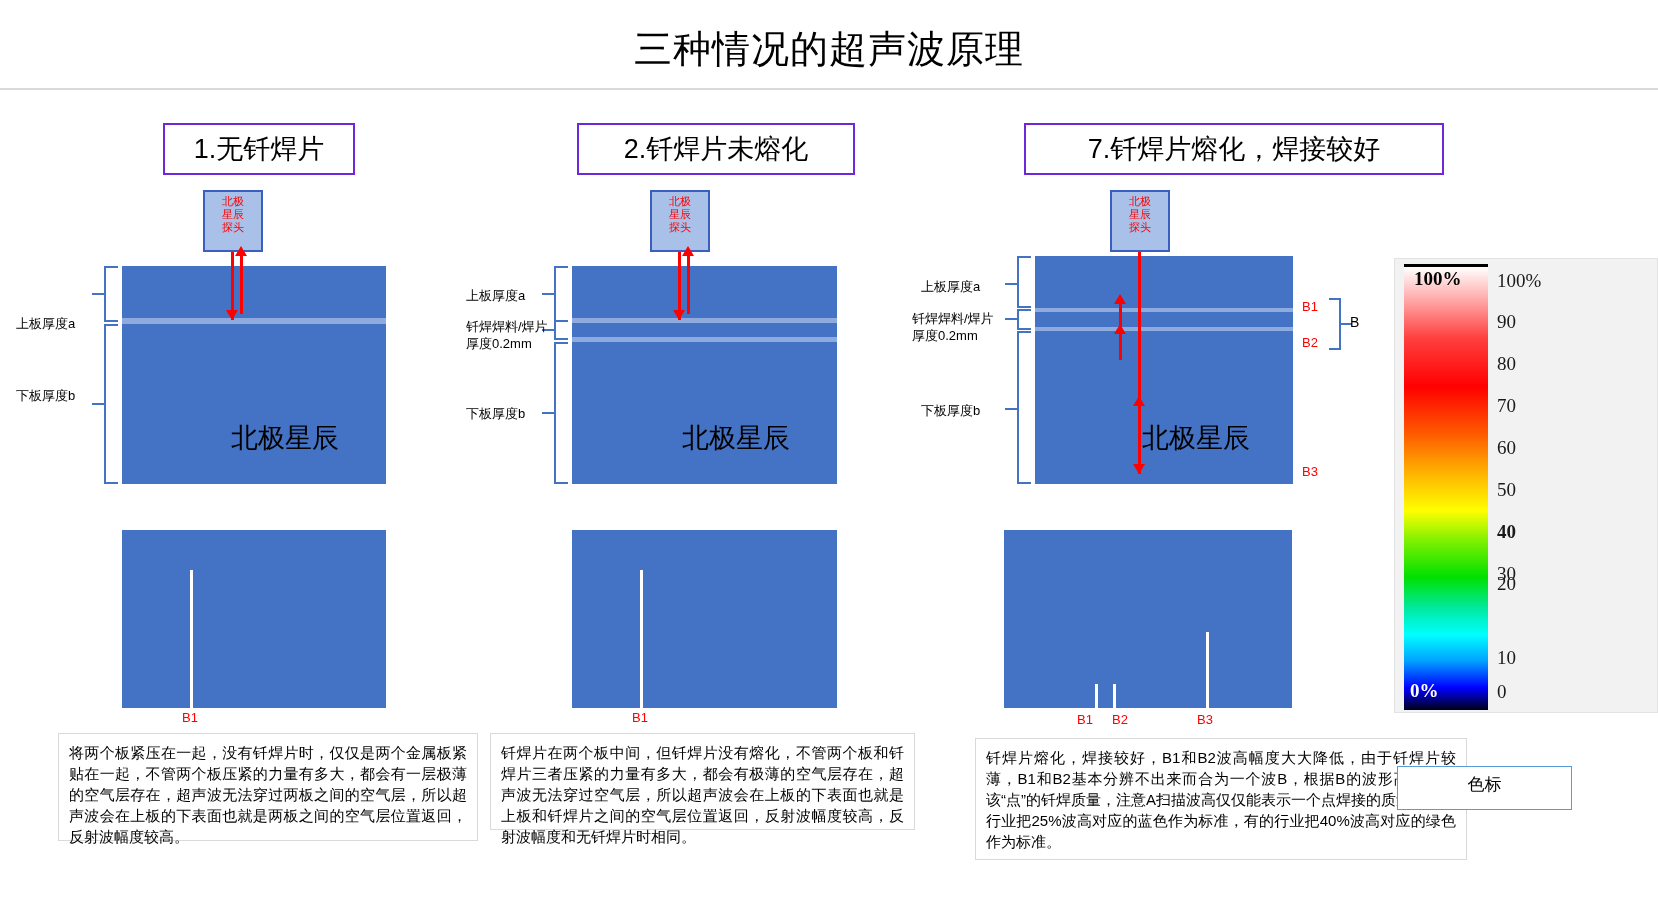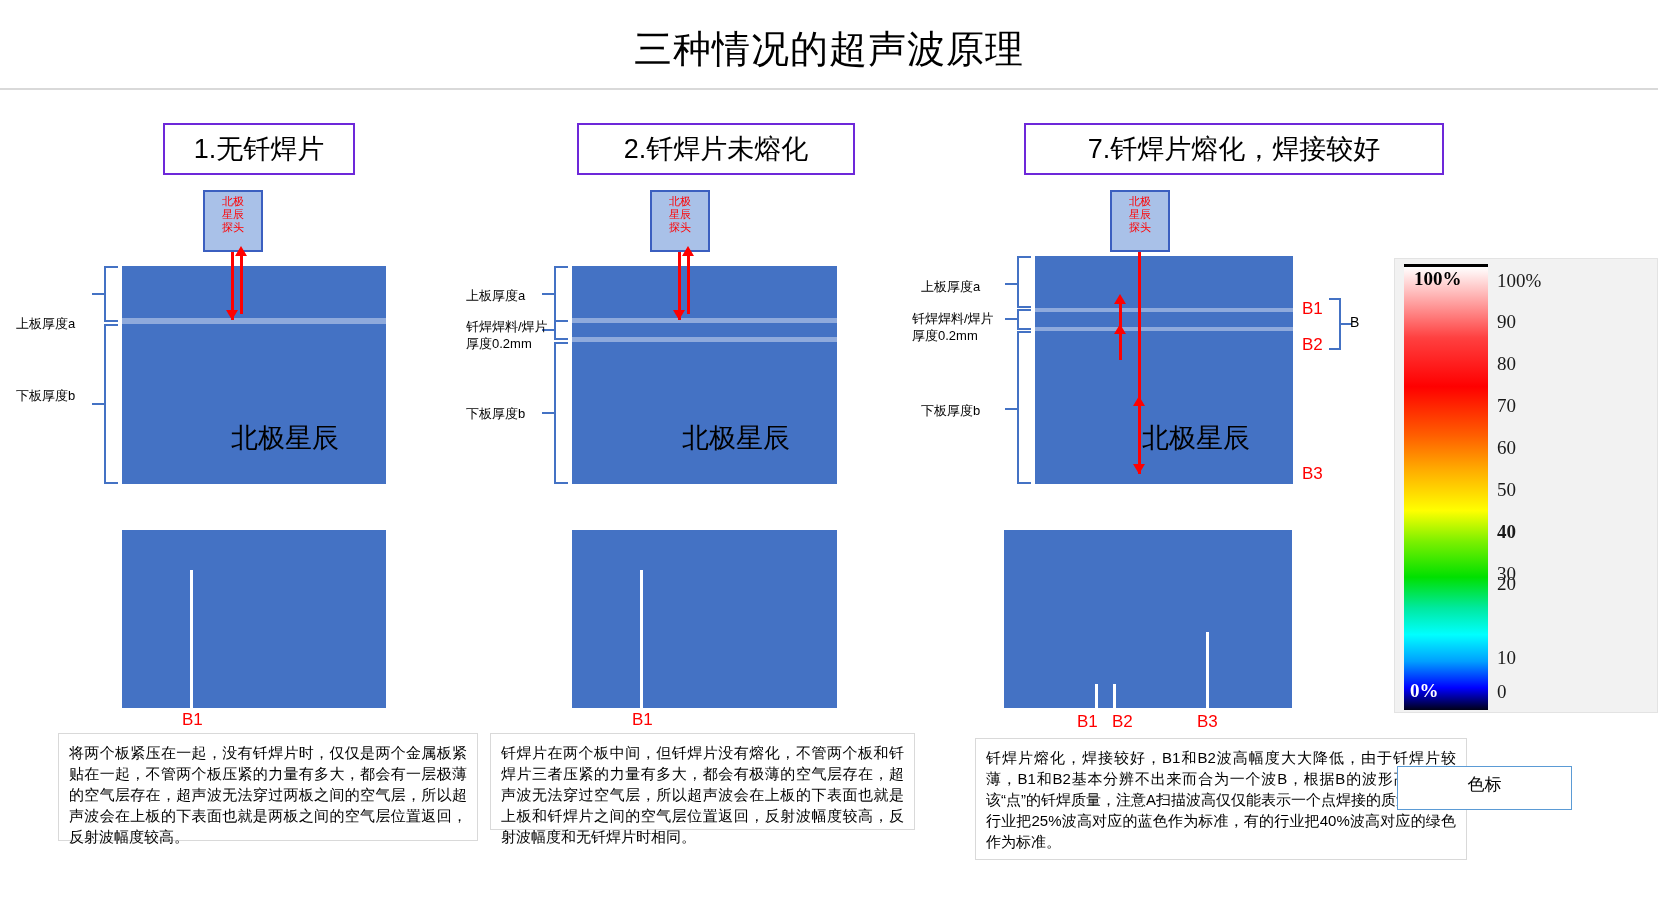--- a/index.html
+++ b/index.html
@@ -53,21 +53,21 @@
   .seam{background:#8faadc;}
   .watermark{
     color:#000;font-size:27px;white-space:nowrap;
   }
 
   
   .lbl{
     font-size:13px;color:#000;white-space:nowrap;line-height:17px;
   }
   .lbl-red{
-    font-size:17px;color:#ff0000;white-space:nowrap;
+    font-size:13px;color:#ff0000;white-space:nowrap;
   }
   .lbl-blk{
     font-size:14px;color:#000;white-space:nowrap;
   }
 
   
   .brk{
     border:2px solid #4472c4;
     border-right:none;
     box-sizing:border-box;

